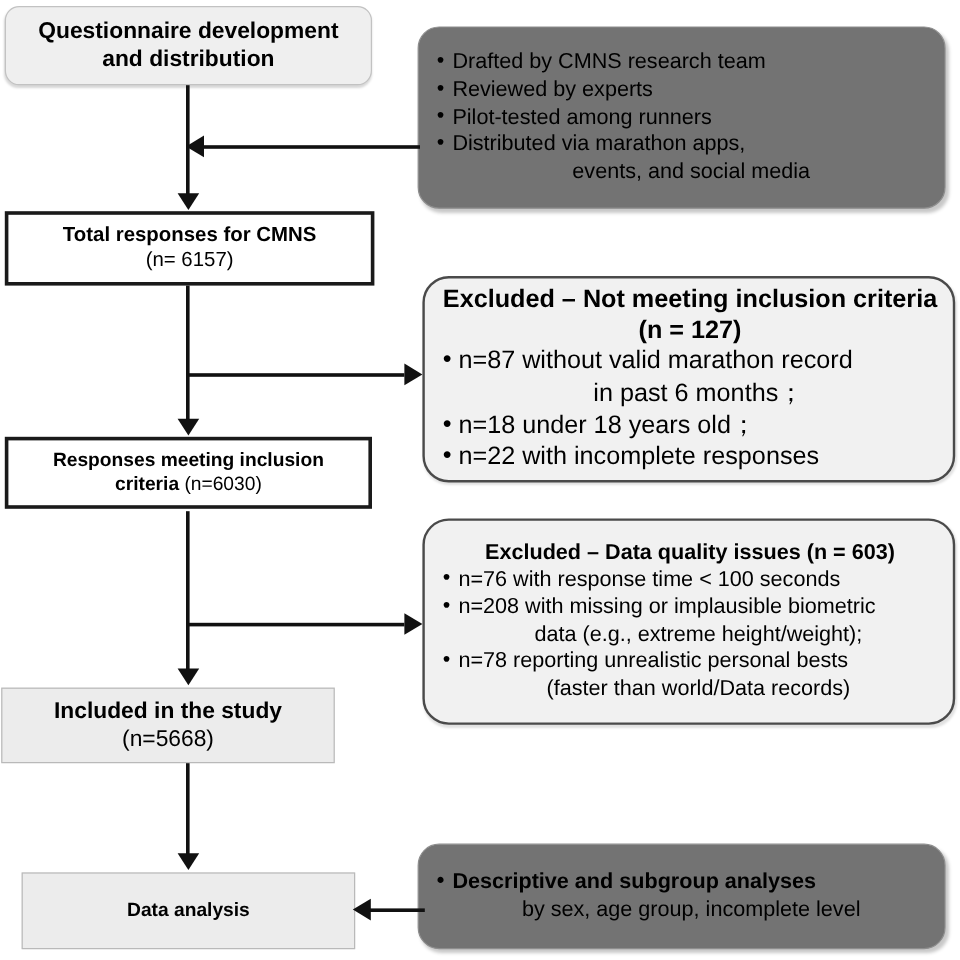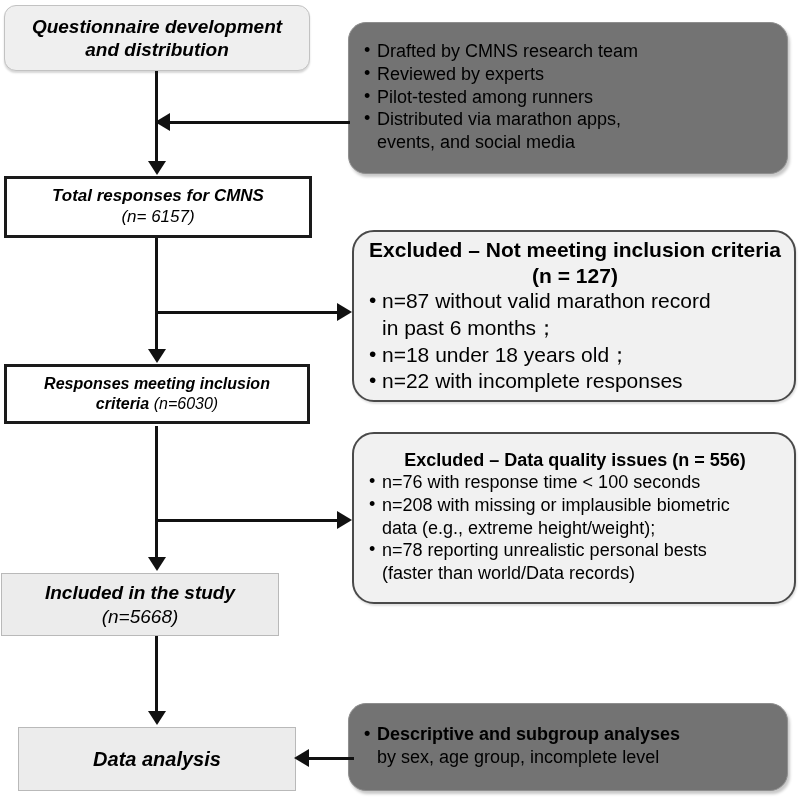--- a/index.html
+++ b/index.html
@@ -55,21 +55,21 @@
   }
   .box-round-pale {
     background: #f1f1f1;
     border: 2px solid #4a4a4a;
     border-radius: 22px;
     justify-content: flex-start;
     text-align: left;
     box-shadow: 1px 2px 2px rgba(0,0,0,0.12);
   }
 
-  .inner { width: 100%; padding: 0 10px; box-sizing: border-box; font-style: italic; }
+  .inner { width: 100%; padding: 0 10px; box-sizing: border-box; }
   .inner-left { width: 100%; padding: 0 12px 0 14px; box-sizing: border-box; }
 
   .t-bold   { font-weight: bold; }
   .t-norm   { font-weight: normal; }
 
   .head-line { font-weight: bold; text-align: center; }
 
   ul.blist {
     list-style: none;
     margin: 0;
@@ -79,21 +79,21 @@
     position: relative;
     padding-left: 14px;
     margin: 0 0 1px 0;
   }
   ul.blist > li::before {
     content: "\2022";
     position: absolute;
     left: 1px;
     top: -1px;
   }
-  ul.blist > li.nobullet { padding-left: 14px; }
+  ul.blist > li.nobullet { padding-left: 14px; text-align: center; }
   ul.blist > li.nobullet::before { content: ""; }
 
   
   .vline {
     position: absolute;
     background: #111111;
     width: 3px;
   }
   .hline {
     position: absolute;
@@ -148,21 +148,21 @@
     </div>
   </div>
 
   <div class="node box-flat-grey" style="left:1px; top:573px; width:278px; height:63px; font-size:19px;">
     <div class="inner">
       <div class="t-bold">Included in the study</div>
       <div class="t-norm">(n=5668)</div>
     </div>
   </div>
 
-  <div class="node box-flat-grey" style="left:18px; top:727px; width:278px; height:64px; font-size:20px;">
+  <div class="node box-flat-grey" style="left:18px; top:727px; width:278px; height:64px; font-size:16px;">
     <div class="inner">
       <div class="t-bold">Data analysis</div>
     </div>
   </div>
 
   <div class="node box-round-dark" style="left:348px; top:22px; width:440px; height:152px; font-size:18px;">
     <div class="inner-left">
       <ul class="blist">
         <li>Drafted by CMNS research team</li>
         <li>Reviewed by experts</li>
@@ -181,21 +181,21 @@
         <li>n=87 without valid marathon  record</li>
         <li class="nobullet">in past 6 months；</li>
         <li>n=18 under 18 years old；</li>
         <li>n=22 with incomplete responses</li>
       </ul>
     </div>
   </div>
 
   <div class="node box-round-pale" style="left:352px; top:432px; width:444px; height:172px; font-size:18px;">
     <div class="inner-left">
-      <div class="head-line">Excluded – Data quality issues (n = 556)</div>
+      <div class="head-line">Excluded – Data quality issues (n = 603)</div>
       <ul class="blist">
         <li>n=76 with response time &lt; 100 seconds</li>
         <li>n=208 with missing or implausible biometric</li>
         <li class="nobullet">data (e.g., extreme height/weight);</li>
         <li>n=78 reporting unrealistic personal bests</li>
         <li class="nobullet">(faster than world/Data records)</li>
       </ul>
     </div>
   </div>
 

